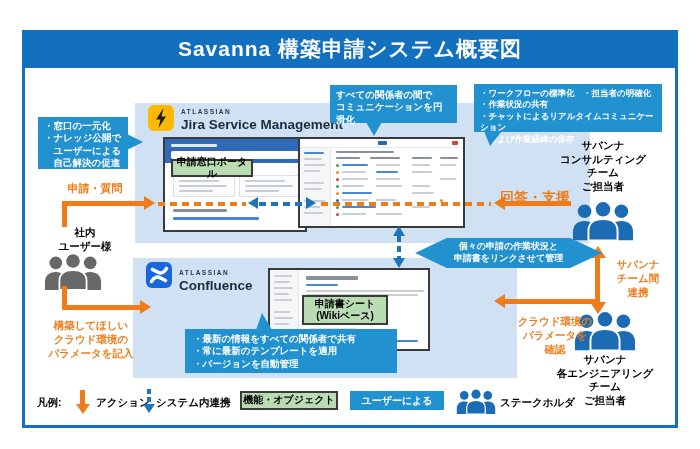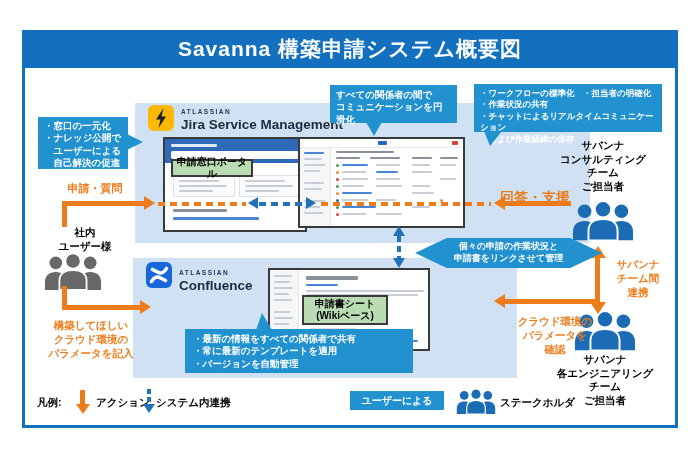--- a/index.html
+++ b/index.html
@@ -188,21 +188,21 @@
 
   <div class="abs callout pre" style="left:474px;top:84px;width:188px;height:48px;font-size:8.5px;line-height:1.35;">・ワークフローの標準化　・担当者の明確化
 ・作業状況の共有
 ・チャットによるリアルタイムコミュニケーション
 　および作業経緯の保存</div>
   <div class="abs tail" style="left:484px;top:131px;border-left:6px solid transparent;border-right:12px solid transparent;border-top:15px solid #2191d0;"></div>
 
   <div class="abs callout pre" style="left:415px;top:238px;width:187px;height:30px;font-size:9px;display:flex;align-items:center;justify-content:center;text-align:center;clip-path:polygon(0% 50%,17% 0%,83% 0%,100% 50%,83% 100%,17% 100%);">個々の申請の作業状況と
 申請書をリンクさせて管理</div>
 
-  <div class="abs callout pre" style="left:185px;top:329px;width:228px;height:44px;font-size:9.5px;padding-left:8px;">・最新の情報をすべての関係者で共有
+  <div class="abs callout pre" style="left:185px;top:329px;width:212px;height:44px;font-size:9.5px;padding-left:8px;">・最新の情報をすべての関係者で共有
 ・常に最新のテンプレートを適用
 ・バージョンを自動管理</div>
   <div class="abs tail" style="left:256px;top:313px;border-left:6px solid transparent;border-right:10px solid transparent;border-bottom:17px solid #2191d0;"></div>
 
   <div class="abs actorlabel pre" style="left:30px;top:226px;width:110px;font-size:10.5px;">社内
 ユーザー様</div>
   <div class="abs people" style="left:42px;top:252px;">
     <svg width="62" height="38" viewBox="0 0 64 42">
         <g fill="#686868">
           <circle cx="13" cy="12" r="7"></circle>
@@ -295,20 +295,21 @@
 確認</div>
 
   <div class="abs legtext" style="left:37px;top:396px;">凡例:</div>
   <div class="abs oline" style="left:80px;top:390px;width:5px;height:14px;"></div>
   <div class="abs tri" style="left:76px;top:404px;border-left:7px solid transparent;border-right:7px solid transparent;border-top:10px solid #ee7c1b;"></div>
   <div class="abs legtext" style="left:96px;top:396px;">アクション</div>
   <div class="abs" style="left:147px;top:389px;width:4px;height:5px;background:#2272b8;z-index:3;"></div>
   <div class="abs" style="left:147px;top:397px;width:4px;height:5px;background:#2272b8;z-index:3;"></div>
   <div class="abs tri" style="left:143px;top:404px;border-left:6px solid transparent;border-right:6px solid transparent;border-top:9px solid #2272b8;"></div>
   <div class="abs legtext" style="left:156px;top:396px;">システム内連携</div>
+  <div class="abs glabel" style="left:240px;top:391px;width:98px;height:19px;font-size:10px;">機能・オブジェクト</div>
   <div class="abs callout" style="left:350px;top:391px;width:94px;height:19px;font-size:10px;display:flex;align-items:center;justify-content:center;padding:0;">ユーザーによる</div>
   <div class="abs people" style="left:456px;top:388px;">
     <svg width="40" height="26" viewBox="0 0 64 42">
         <g fill="#1b6cb5">
           <circle cx="13" cy="12" r="7"></circle>
           <path d="M1 42v-9c0-7 5-11 12-11s12 4 12 11v9z"></path>
           <circle cx="51" cy="12" r="7"></circle>
           <path d="M39 42v-9c0-7 5-11 12-11s12 4 12 11v9z"></path>
           <g stroke="#fff" stroke-width="2">
             <circle cx="32" cy="10" r="8.5"></circle>

